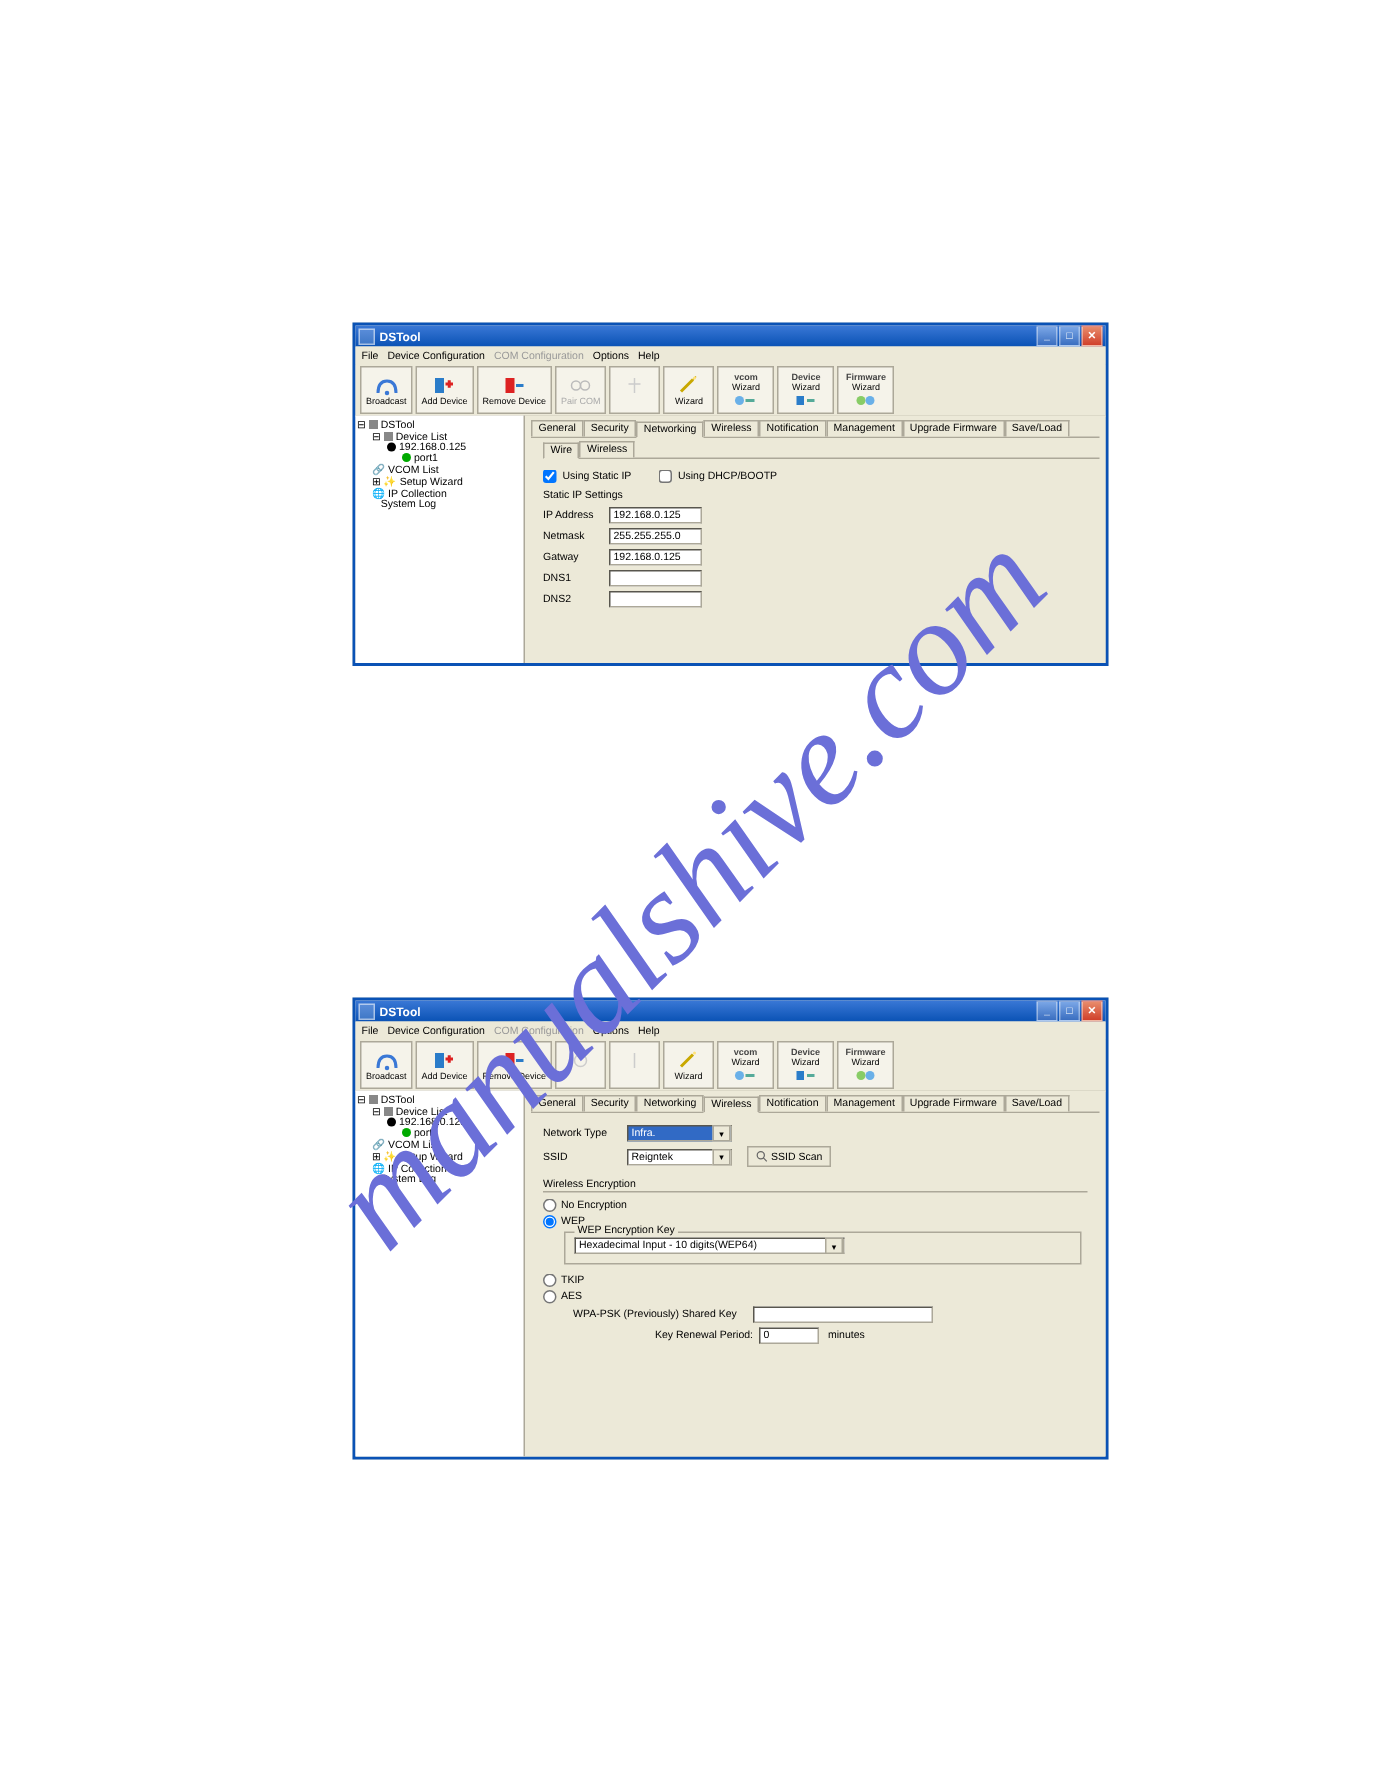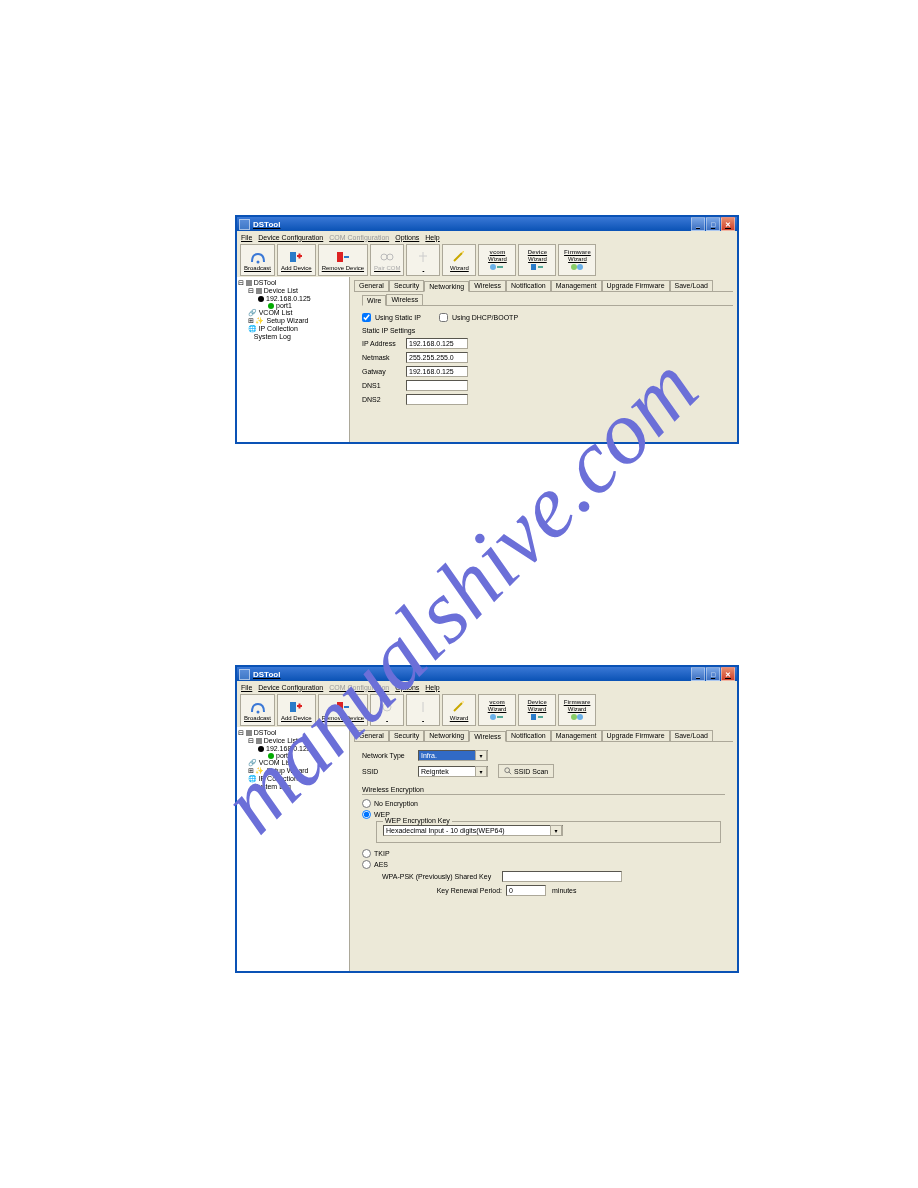--- a/index.html
+++ b/index.html
@@ -25,21 +25,20 @@
     font-family: Georgia, "Times New Roman", serif;
     font-style: italic;
     pointer-events: none;
     z-index: 5;
     white-space: nowrap;
   }
   .window {
     position: absolute;
     border: 2px solid #0a52b5;
     background: #ece9d8;
-    text-decoration: underline;
   }
   .w1 { left: 235px; top: 215px; width: 500px; height: 225px; }
   .w2 { left: 235px; top: 665px; width: 500px; height: 304px; }
 
   .titlebar {
     height: 14px;
     background: linear-gradient(to bottom, #3a78d6 0%, #0a52b5 100%);
     color: #fff;
     display: flex;
     align-items: center;

